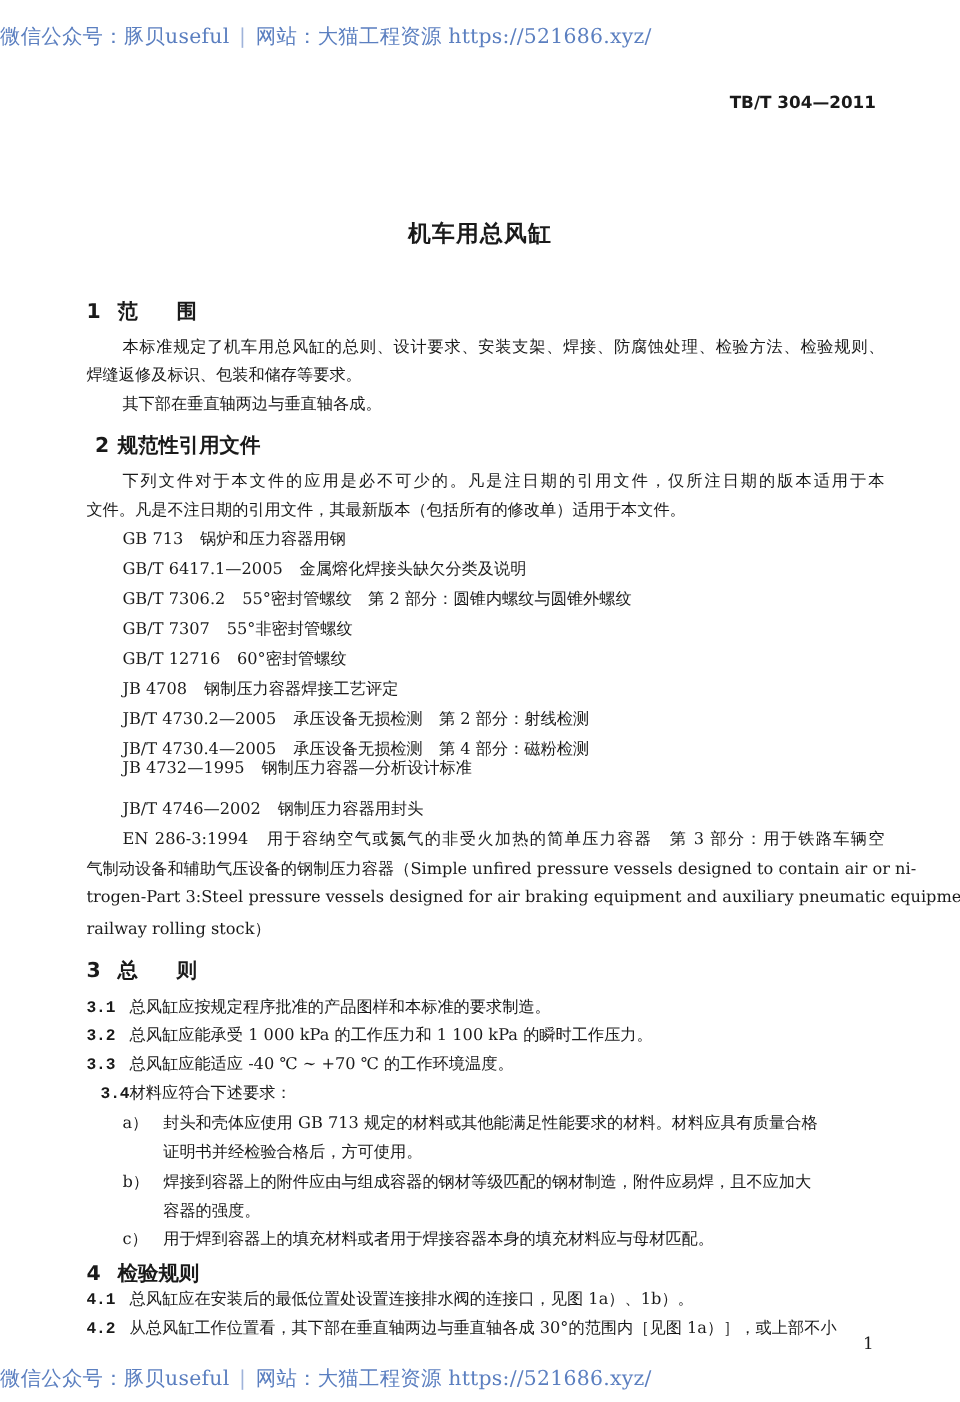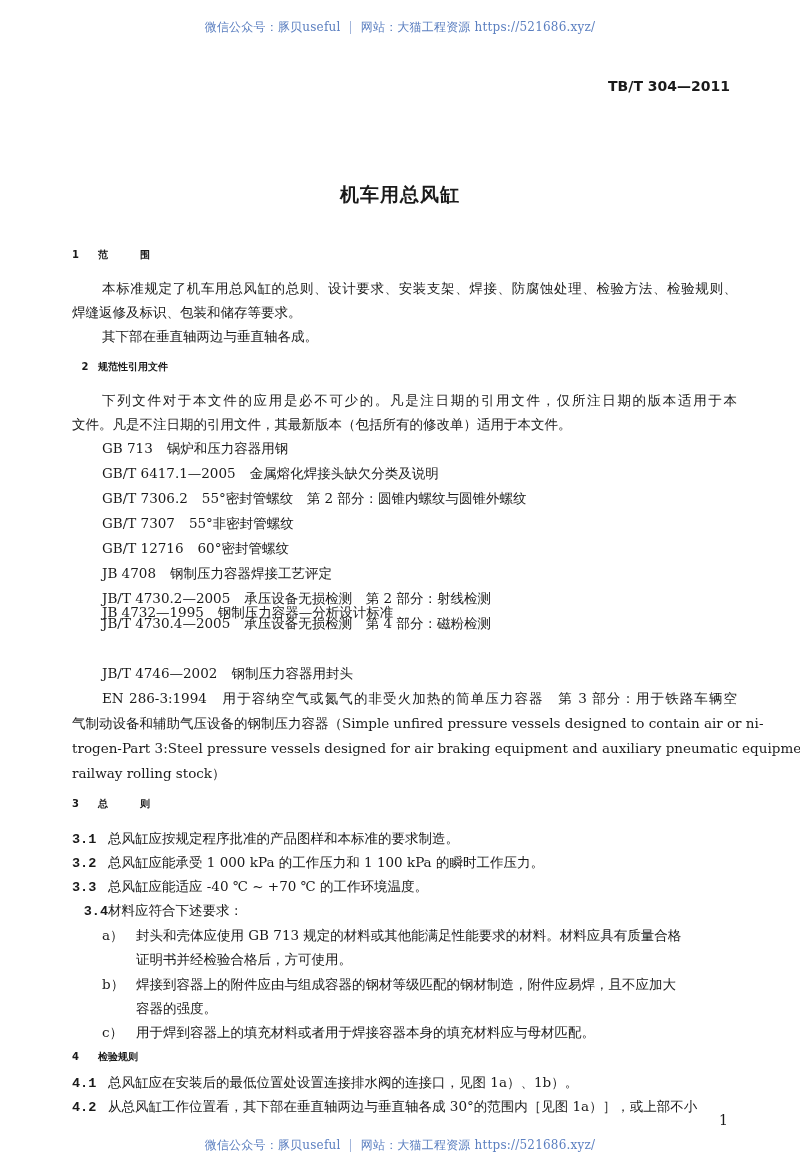--- a/index.html
+++ b/index.html
@@ -1,30 +1,30 @@
 <!DOCTYPE html>
 <html><head>
 <meta charset="utf-8">
 <style>
   html, body { margin: 0; padding: 0; background: #ffffff; }
   body { width: 800px; height: 1168px; position: relative; overflow: hidden;
          font-family: "DejaVu Serif", "Liberation Serif", serif; color: #1a1a1a; }
-  .watermark { position: absolute; left: 0; width: 800px; text-align: center;
-               color: #5b7fc0; font-size: 12px; letter-spacing: 0.2px;
+  .watermark { position: absolute; left: 0; width: 800px; 
+               color: #5b7fc0; font-size: 17px; letter-spacing: 0.2px;
                font-family: "DejaVu Serif", "Liberation Serif", serif; white-space: nowrap; }
   .wm-top { top: 19px; }
   .wm-bottom { top: 1137px; }
   .wm-sep { margin: 0 8px; color: #9fb3da; }
   .std-no { position: absolute; right: 70px; top: 78px; font-size: 14px; font-weight: bold;
             font-family: "DejaVu Sans", "Liberation Sans", sans-serif; }
   .doc-title { position: absolute; top: 182px; left: 0; width: 800px; text-align: center;
                font-size: 19px; font-weight: bold; font-family: "DejaVu Sans", sans-serif; letter-spacing: 1px; }
   .content { position: absolute; left: 72px; width: 665px; font-size: 13.5px; }
   .line { position: absolute; left: 0; white-space: nowrap; }
-  .sec-head { font-weight: bold; font-family: "DejaVu Sans", "Liberation Sans", sans-serif; font-size: 10px; }
+  .sec-head { font-weight: bold; font-family: "DejaVu Sans", "Liberation Sans", sans-serif; font-size: 17px; }
   .sec-head .num { display: inline-block; width: 26px; }
   .sp { display: inline-block; width: 32px; }
   .clause-num { display: inline-block; width: 36px; font-weight: bold;
                 font-family: Liberation Mono, monospace; }
   .item-label { display: inline-block; width: 34px; }
   .ref-code { display: inline-block; margin-right: 14px; }
   .justify { text-align: justify; text-align-last: justify; width: 665px; }
   .page-num { position: absolute; right: 72px; top: 1098px; font-size: 14px; }
 </style>
 </head>
@@ -54,21 +54,21 @@
   <div class="line" style="top:416px;">文件。凡是不注日期的引用文件，其最新版本（包括所有的修改单）适用于本文件。</div>
 
   <div class="line" style="top:440px; left:30px;"><span class="ref-code">GB 713</span><span>锅炉和压力容器用钢</span></div>
   <div class="line" style="top:465px; left:30px;"><span class="ref-code">GB/T 6417.1—2005</span><span>金属熔化焊接头缺欠分类及说明</span></div>
   <div class="line" style="top:490px; left:30px;"><span class="ref-code">GB/T 7306.2</span><span>55°密封管螺纹　第 2 部分：圆锥内螺纹与圆锥外螺纹</span></div>
   <div class="line" style="top:515px; left:30px;"><span class="ref-code">GB/T 7307</span><span>55°非密封管螺纹</span></div>
   <div class="line" style="top:540px; left:30px;"><span class="ref-code">GB/T 12716</span><span>60°密封管螺纹</span></div>
   <div class="line" style="top:565px; left:30px;"><span class="ref-code">JB 4708</span><span>钢制压力容器焊接工艺评定</span></div>
   <div class="line" style="top:590px; left:30px;"><span class="ref-code">JB/T 4730.2—2005</span><span>承压设备无损检测　第 2 部分：射线检测</span></div>
   <div class="line" style="top:615px; left:30px;"><span class="ref-code">JB/T 4730.4—2005</span><span>承压设备无损检测　第 4 部分：磁粉检测</span></div>
-  <div class="line" style="top:604px; left:30px;"><span class="ref-code">JB 4732—1995</span><span>钢制压力容器—分析设计标准</span></div>
+  <div class="line" style="top:631px; left:30px;"><span class="ref-code">JB 4732—1995</span><span>钢制压力容器—分析设计标准</span></div>
   <div class="line" style="top:665px; left:30px;"><span class="ref-code">JB/T 4746—2002</span><span>钢制压力容器用封头</span></div>
 
   <div class="line justify" style="top:690px; padding-left:30px; width:635px;">EN 286-3:1994　用于容纳空气或氮气的非受火加热的简单压力容器　第 3 部分：用于铁路车辆空</div>
   <div class="line justify" style="top:715px;">气制动设备和辅助气压设备的钢制压力容器（Simple unfired pressure vessels designed to contain air or ni-</div>
   <div class="line justify" style="top:740px;">trogen-Part 3:Steel pressure vessels designed for air braking equipment and auxiliary pneumatic equipment for</div>
   <div class="line" style="top:765px;">railway rolling stock）</div>
 
   <div class="line sec-head" style="top:797px;">
     <span class="num">3</span><span>总</span><span class="sp"></span><span>则</span>
   </div>

